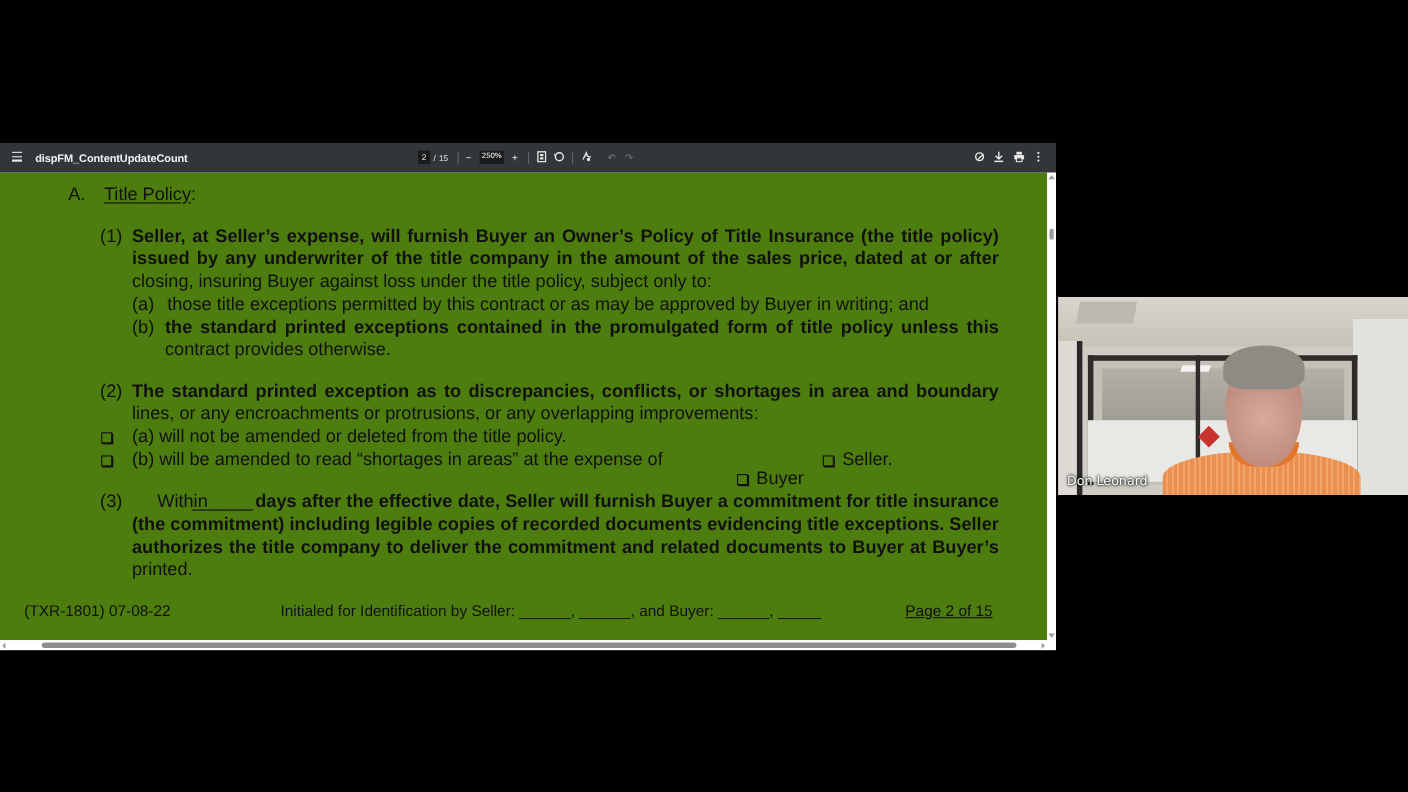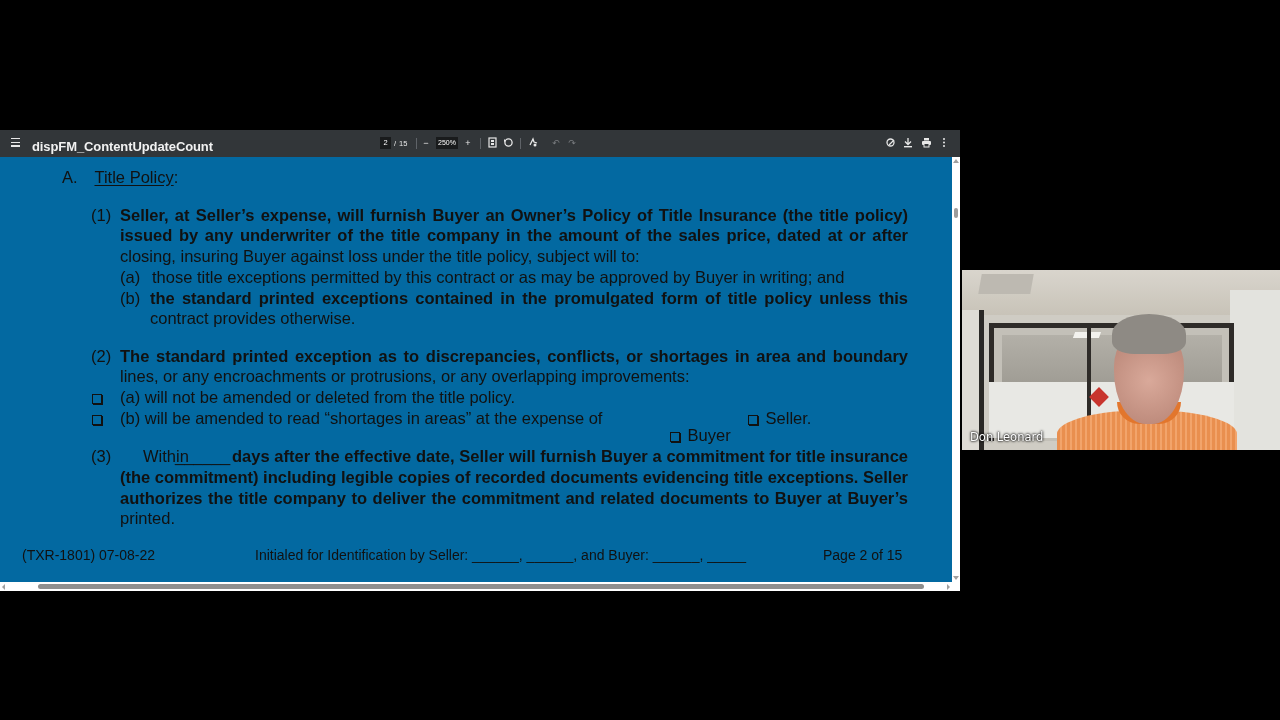--- a/index.html
+++ b/index.html
@@ -3,29 +3,29 @@
 <meta charset="utf-8">
 <style>
   * { box-sizing: border-box; margin: 0; padding: 0; }
   html, body { width: 1280px; height: 720px; background: #000; overflow: hidden; }
   body { position: relative; font-family: "Liberation Sans", sans-serif; }
 
   .pdf-viewer { position: absolute; left: 0; top: 130px; width: 960px; height: 461px; background: #fff; }
   .toolbar { position: absolute; left: 0; top: 0; width: 960px; height: 27px; background: #323639; color: #f1f1f1; font-size: 8px; display: flex; align-items: center; }
   .tb-menu { position: absolute; left: 11px; top: 8px; width: 9px; height: 10px; cursor: pointer; }
   .tb-menu span { display: block; height: 1.4px; background: #e8e8e8; margin-bottom: 2.2px; }
-  .tb-title { position: absolute; left: 32px; top: 9px; font-size: 13px; color: #f1f1f1; font-weight: bold; letter-spacing: -0.1px; }
+  .tb-title { position: absolute; left: 32px; top: 9px; font-size: 10px; color: #f1f1f1; font-weight: bold; letter-spacing: -0.1px; }
   .tb-page { position: absolute; left: 380px; top: 7px; display: flex; align-items: center; gap: 3px; font-size: 7.5px; color: #e8e8e8; }
   .tb-page-input { width: 11px; height: 12px; background: #191b1c; color: #fff; font-size: 7.5px; text-align: center; line-height: 12px; }
   .tb-sep { position: absolute; top: 8px; width: 1px; height: 11px; background: #5f6368; }
   .tb-icon { position: absolute; top: 7px; width: 12px; height: 13px; color: #e8e8e8; font-size: 9px; text-align: center; line-height: 13px; cursor: pointer; }
   .tb-icon.disabled { color: #7a7d80; }
   .tb-zoom { position: absolute; left: 436px; top: 7px; width: 22px; height: 12px; background: #191b1c; color: #fff; font-size: 7px; text-align: center; line-height: 12px; }
 
-  .page { position: absolute; left: 0; top: 27px; width: 952px; height: 425px; background: #0369a1; color: #111; font-size: 16.5px; line-height: 20.6px; }
+  .page { position: absolute; left: 0; top: 27px; width: 952px; height: 425px; background: #4d7c0f; color: #111; font-size: 16.5px; line-height: 20.6px; }
   .line { position: absolute; white-space: nowrap; }
   .justify { text-align: justify; text-align-last: justify; font-weight: bold; }
   .u { text-decoration: underline; text-underline-offset: 2px; }
   .cb { display: inline-block; width: 10px; height: 10px; border: 1.6px solid #111; vertical-align: -1px; margin-right: 3px; box-shadow: 1px 1px 0 #111; }
 
   .vscroll { position: absolute; right: 0; top: 27px; width: 8px; height: 425px; background: #fff; }
   .vscroll .thumb { position: absolute; left: 2px; top: 51px; width: 4px; height: 10px; background: #9c9c9c; border-radius: 2px; }
   .vscroll .arrow-up { position: absolute; left: 1px; top: 2px; width: 0; height: 0; border-left: 3px solid transparent; border-right: 3px solid transparent; border-bottom: 4px solid #a0a0a0; }
   .vscroll .arrow-dn { position: absolute; left: 1px; bottom: 2px; width: 0; height: 0; border-left: 3px solid transparent; border-right: 3px solid transparent; border-top: 4px solid #a0a0a0; }
   .hscroll { position: absolute; left: 0; top: 452px; width: 960px; height: 9px; background: #fff; }
@@ -129,21 +129,21 @@
 
     <div class="line" style="left:62px; top:10px;">
       <span>A.</span>
       <span style="display:inline-block;width:8px"></span>
       <span class="u">Title Policy</span><span>:</span>
     </div>
 
     <div class="line" style="left:91px; top:48px;">(1)</div>
     <div class="line justify" style="left:120px; top:48px; width:788px;">Seller, at Seller’s expense, will furnish Buyer an Owner’s Policy of Title Insurance (the title policy)</div>
     <div class="line justify" style="left:120px; top:68px; width:788px;">issued by any underwriter of the title company in the amount of the sales price, dated at or after</div>
-    <div class="line" style="left:120px; top:89px;">closing, insuring Buyer against loss under the title policy, subject will to:</div>
+    <div class="line" style="left:120px; top:89px;">closing, insuring Buyer against loss under the title policy, subject only to:</div>
     <div class="line" style="left:120px; top:110px;">(a)</div>
     <div class="line" style="left:152px; top:110px;">those title exceptions permitted by this contract or as may be approved by Buyer in writing; and</div>
     <div class="line" style="left:120px; top:131px;">(b)</div>
     <div class="line justify" style="left:150px; top:131px; width:758px;">the standard printed exceptions contained in the promulgated form of title policy unless this</div>
     <div class="line" style="left:150px; top:151px;">contract provides otherwise.</div>
 
     <div class="line" style="left:91px; top:189px;">(2)</div>
     <div class="line" style="left:120px; top:209px;">lines, or any encroachments or protrusions, or any overlapping improvements:</div>
     <div class="line justify" style="left:120px; top:189px; width:788px;">The standard printed exception as to discrepancies, conflicts, or shortages in area and boundary</div>
     <div class="line" style="left:92px; top:230px;">
@@ -166,21 +166,21 @@
     <div class="line" style="left:91px; top:289px;">(3)</div>
     <div class="line" style="left:120px; top:289px;margin-left:23px;">Within</div>
     <div class="line" style="left:175px; top:289px;">______</div>
     <div class="line justify" style="left:232px; top:289px; width:676px;">days after the effective date, Seller will furnish Buyer a commitment for title insurance</div>
     <div class="line justify" style="left:120px; top:310px; width:788px;">(the commitment) including legible copies of recorded documents evidencing title exceptions.  Seller</div>
     <div class="line justify" style="left:120px; top:331px; width:788px;">authorizes the title company to deliver the commitment and related documents to Buyer at Buyer’s</div>
     <div class="line" style="left:120px; top:351px;">printed.</div>
 
     <div class="footer" style="left:22px; top:388px;">(TXR-1801) 07-08-22</div>
     <div class="footer" style="left:255px; top:388px;">Initialed for Identification by Seller: ______, ______, and Buyer: ______, _____</div>
-    <div class="footer" style="left:823px; top:388px;">Page 2 of 15</div>
+    <div class="footer" style="left:823px; top:388px;text-decoration:underline;">Page 2 of 15</div>
   </div>
 
   <div class="vscroll">
     <div class="arrow-up"></div>
     <div class="thumb"></div>
     <div class="arrow-dn"></div>
   </div>
   <div class="hscroll">
     <div class="arrow-l"></div>
     <div class="thumb"></div>

